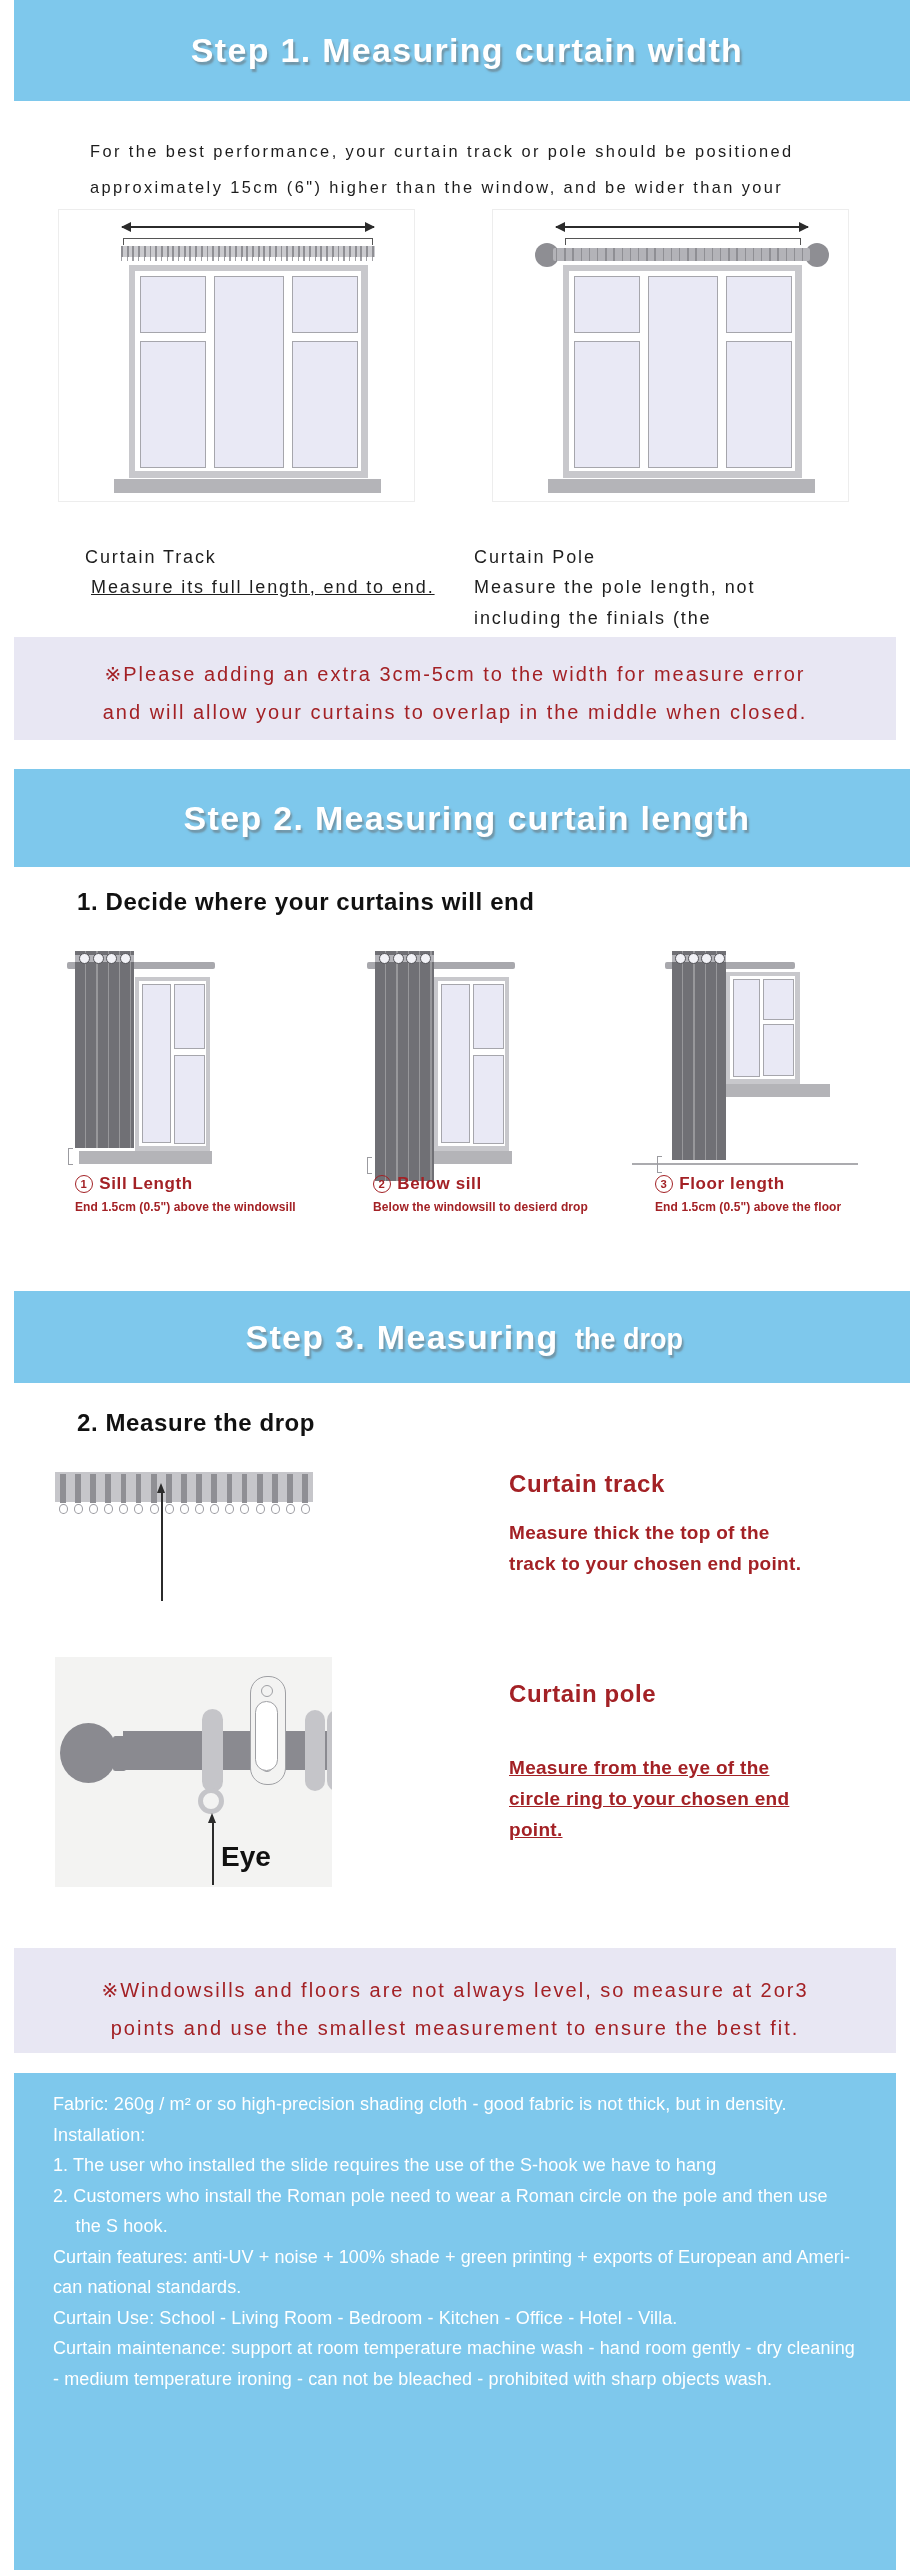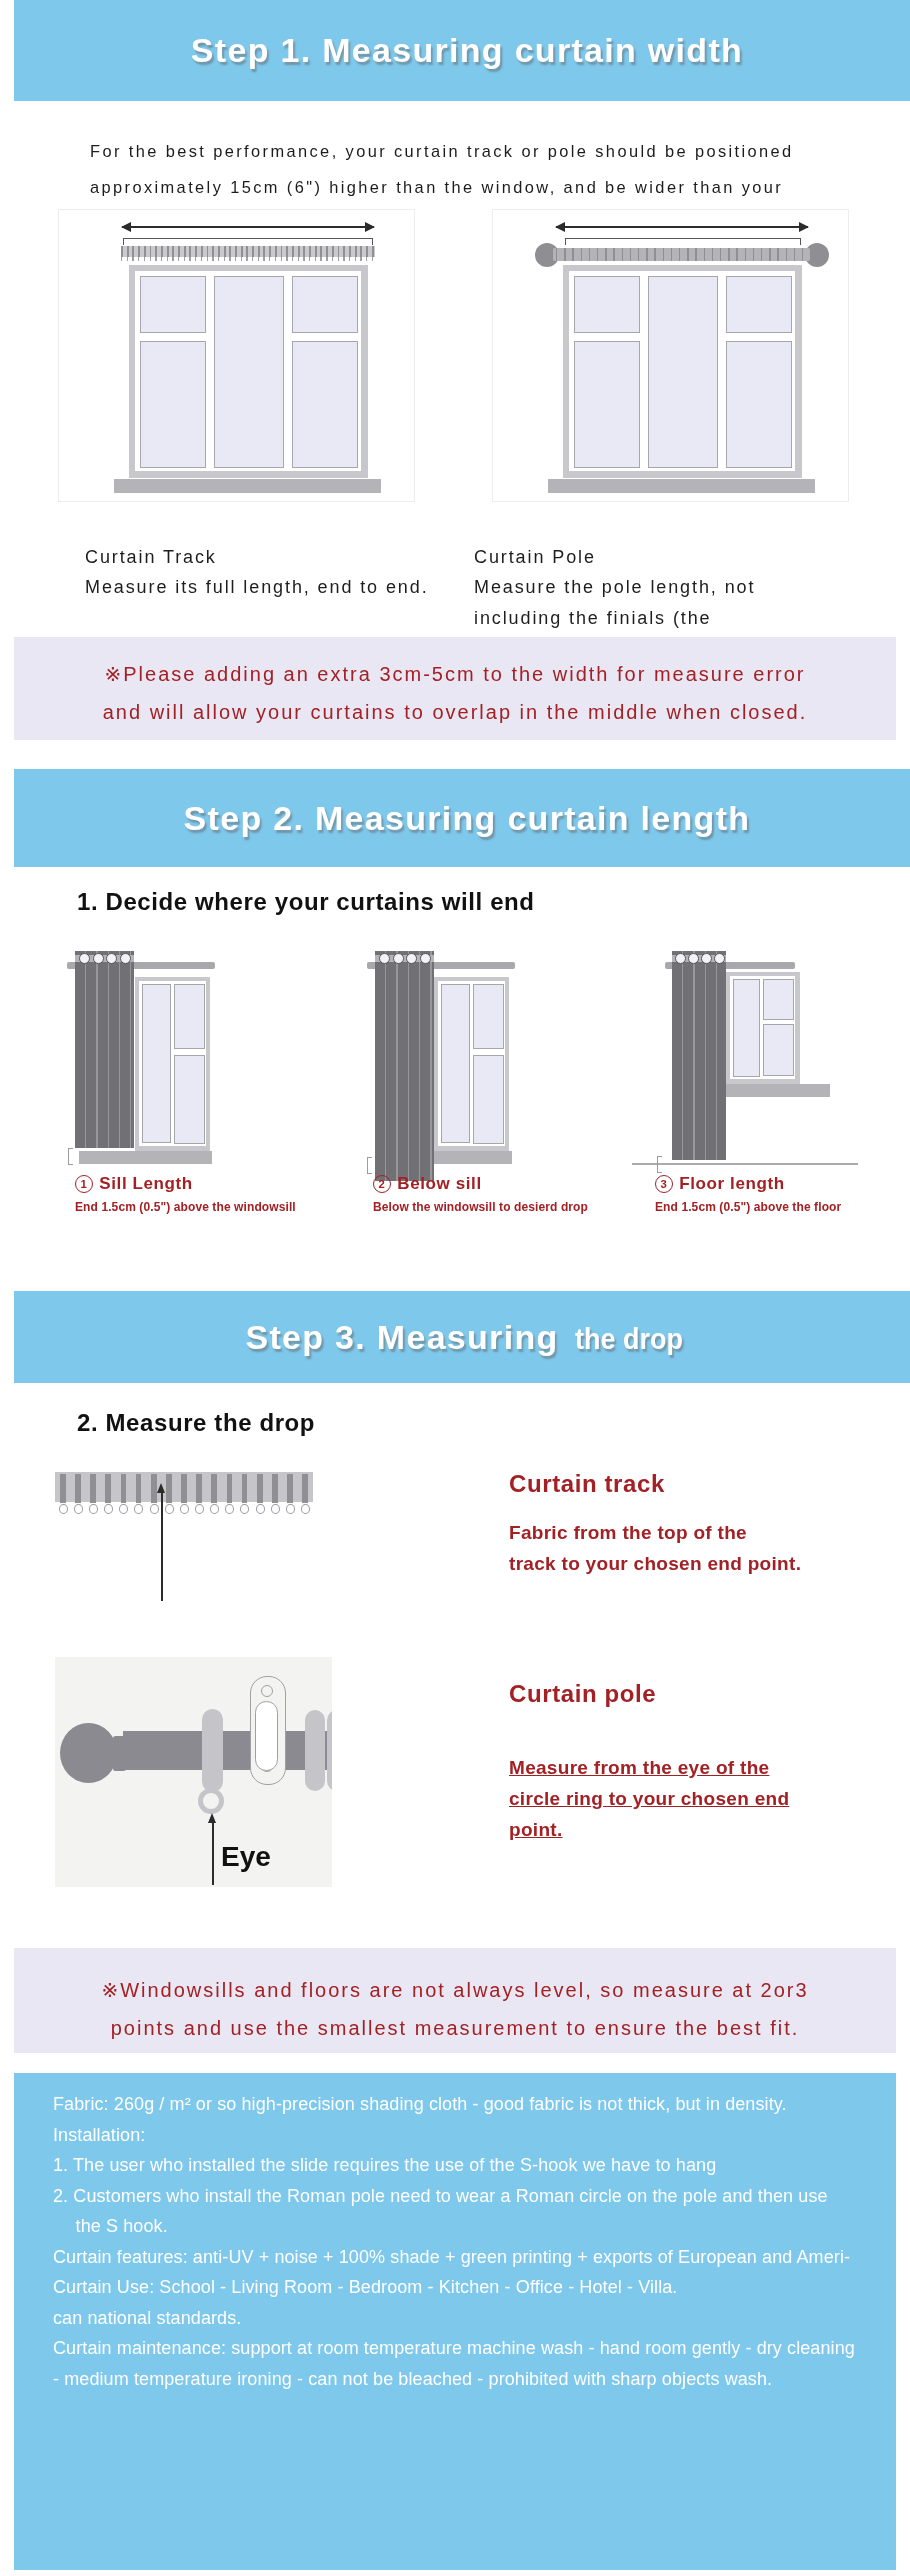--- a/index.html
+++ b/index.html
@@ -121,21 +121,21 @@
         <div class="pane" style="left:5px;top:70px;width:64px;height:125px;"></div>
         <div class="pane" style="left:79px;top:5px;width:68px;height:190px;"></div>
         <div class="pane" style="left:157px;top:5px;width:64px;height:55px;"></div>
         <div class="pane" style="left:157px;top:70px;width:64px;height:125px;"></div>
       </div>
     </div>
     <div class="sill" style="left:55px;top:269px;width:267px;height:14px;"></div>
   </div>
 
   <div class="cap" style="left:85px;top:547px;">Curtain Track</div>
-  <div class="cap" style="left:85px;top:577px;">Measure its full length, end to end.</div>
+  <div class="cap" style="left:91px;top:577px;text-decoration:underline;">Measure its full length, end to end.</div>
   <div class="cap" style="left:474px;top:547px;">Curtain Pole</div>
   <div class="cap" style="left:474px;top:577px;text-align:center;">Measure the pole length, not</div>
   <div class="cap" style="left:474px;top:608px;">including the finials (the</div>
 
   <div class="note" style="top:637px;height:103px;padding-top:17.6px;box-sizing:content-box;height:85px;">
     <div>※Please adding an extra 3cm-5cm to the width for measure error</div>
     <div>and will allow your curtains to overlap in the middle when closed.</div>
   </div>
 
   <div class="banner" style="top:769px;height:98px;line-height:98px;font-size:34px;">
@@ -291,21 +291,21 @@
       </div>
     <div class="glider">
         <div class="bar"></div>
         <div class="ring"></div>
       </div>
   </div>
   <div class="v-arrow" style="left:161px;top:1492px;height:109px;"></div>
 
   <div class="red-title" style="top:1470px;">Curtain track</div>
   <div class="red-body" style="top:1517px;">
-    <div>Fabric from the top of the</div>
+    <div>Measure thick the top of the</div>
     <div>track to your chosen end point.</div>
   </div>
 
   <div class="polebox">
     <div class="pb" style="left:5px;top:66px;width:57px;height:60px;border-radius:50%;background:#8A8A90;"></div>
     <div class="pb" style="left:58px;top:79px;width:12.6px;height:35px;background:#8A8A90;border-radius:2.5px;"></div>
     <div class="pb" style="left:68px;top:74px;width:209px;height:39px;background:#8A8A90;"></div>
     <div class="pb" style="left:147px;top:52px;width:21.4px;height:83px;border-radius:10.7px;background:#C5C5C9;"></div>
     <div class="pb" style="left:195px;top:19px;width:34px;height:107px;border:1.9px solid #9FA0A4;border-radius:17px;background:#F3F3F2;"></div>
     <div class="pb" style="left:206px;top:28px;width:10px;height:10px;border:1.9px solid #9FA0A4;border-radius:50%;background:#F3F3F2;"></div>
@@ -331,21 +331,21 @@
   </div>
 
   <div class="footer">
     <div class="footer-inner">
       <div>Fabric: 260g / m² or so high-precision shading cloth - good fabric is not thick, but in density.</div>
       <div>Installation:</div>
       <div>1. The user who installed the slide requires the use of the S-hook we have to hang</div>
       <div>2. Customers who install the Roman pole need to wear a Roman circle on the pole and then use</div>
       <div class="indent">the S hook.</div>
       <div>Curtain features: anti-UV + noise + 100% shade + green printing + exports of European and Ameri-</div>
+      <div>can national standards.</div>
       <div>Curtain Use: School - Living Room - Bedroom - Kitchen - Office - Hotel - Villa.</div>
-      <div>can national standards.</div>
       <div>Curtain maintenance: support at room temperature machine wash - hand room gently - dry cleaning</div>
       <div>- medium temperature ironing - can not be bleached - prohibited with sharp objects wash.</div>
     </div>
   </div>
 
 </div>
 
 
 </body></html>

